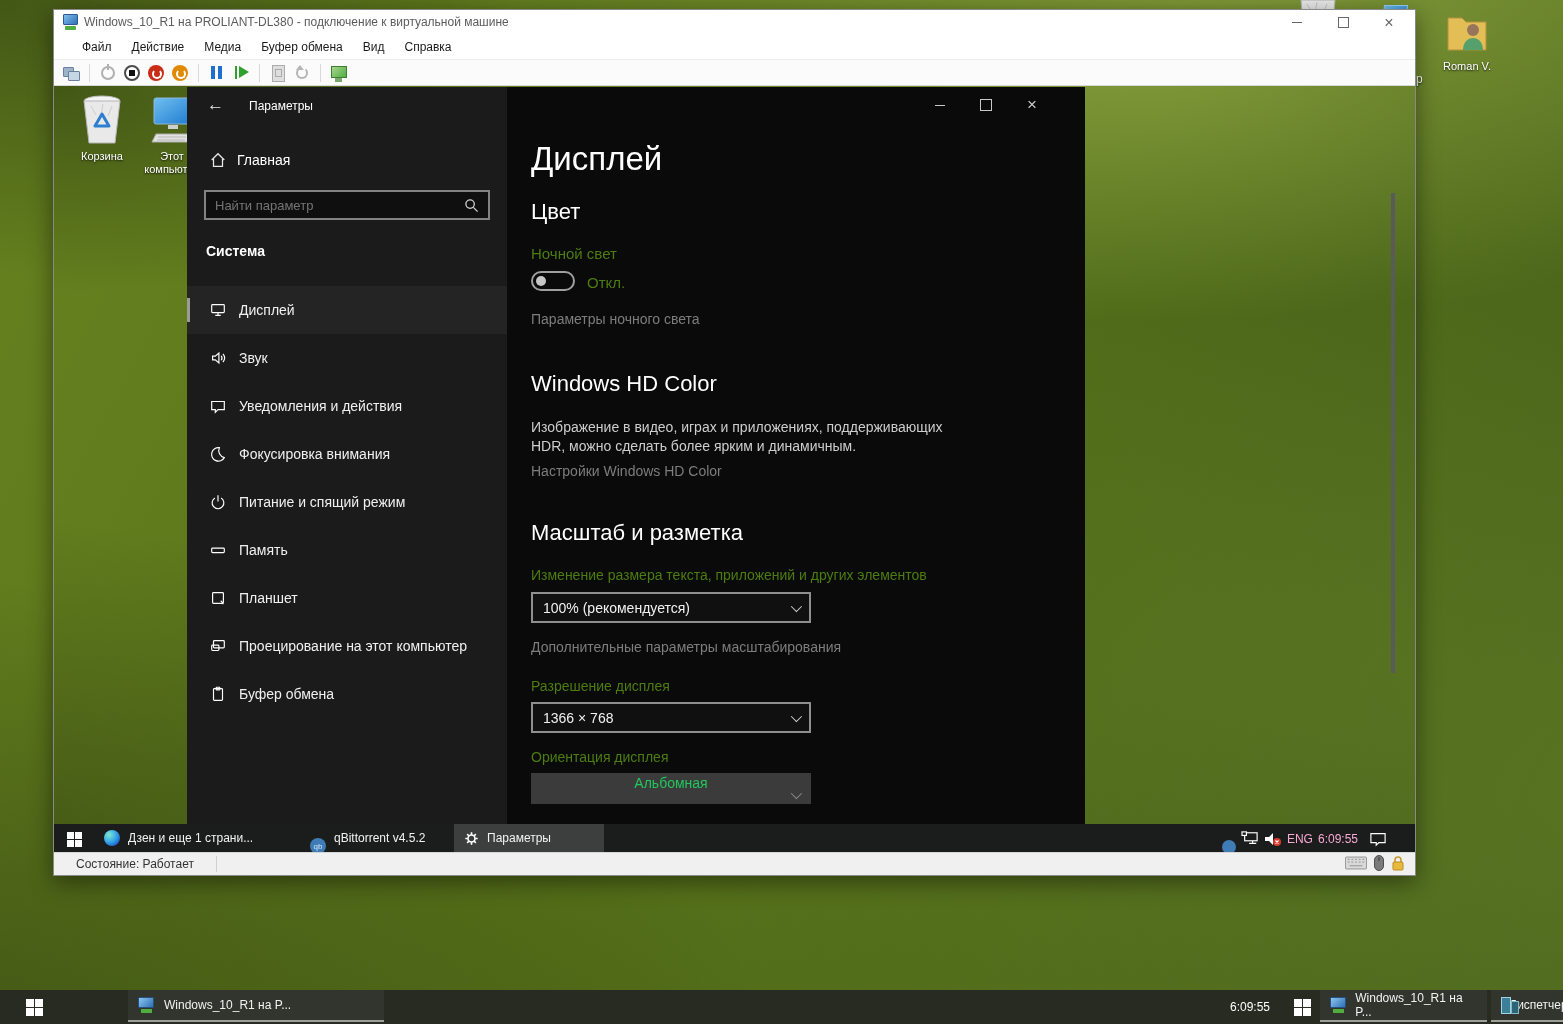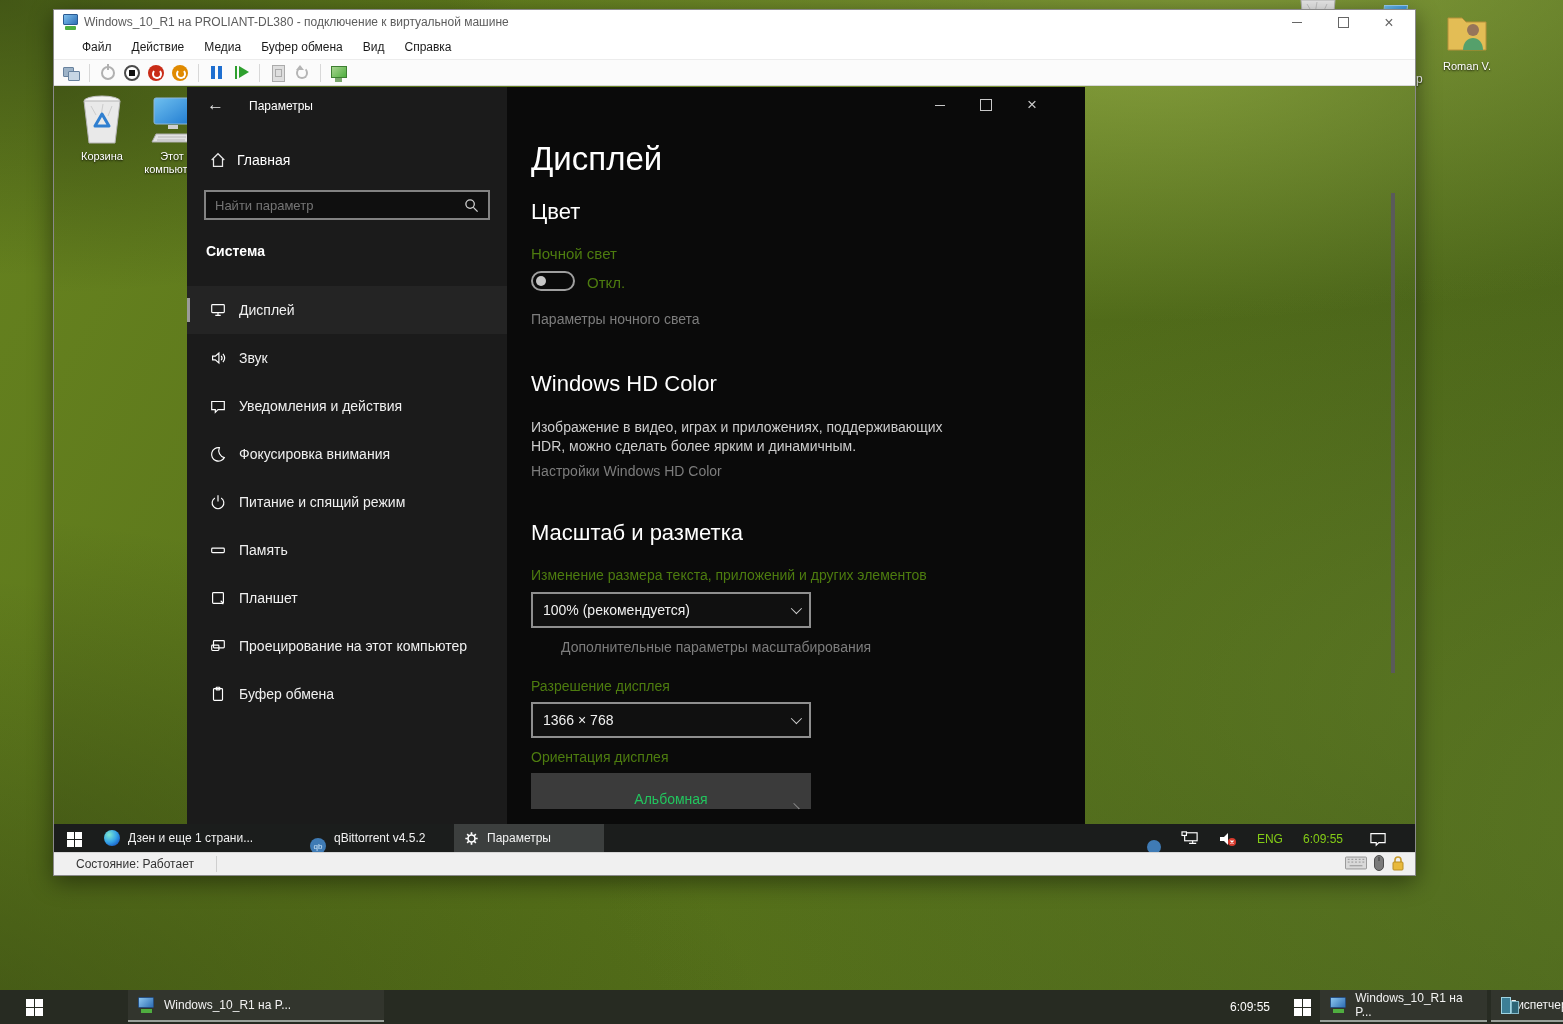--- a/index.html
+++ b/index.html
@@ -94,40 +94,40 @@
   .wc-min::after { content:""; width:10px; height:1px; background:#c8c8c8; }
   .wc-max::after { content:""; width:10px; height:10px; border:1px solid #c8c8c8; }
   .h1 { position:absolute; left:24px; font-size:33px; font-weight:300; color:#fff; }
   .h2 { position:absolute; left:24px; font-size:22px; font-weight:300; color:#fff; }
   .lab { position:absolute; left:24px; font-size:15px; color:#4d7c0f; }
   .dimlink { position:absolute; left:24px; font-size:14px; color:#7d7d7d; }
   .para { position:absolute; left:24px; width:428px; font-size:14px; color:#cdcdcd; line-height:19px; }
   .toggle { position:absolute; left:24px; width:44px; height:20px; border:2px solid #9f9f9f; border-radius:10px; }
   .toggle .knob { position:absolute; left:3px; top:3px; width:10px; height:10px; border-radius:50%; background:#c6c6c6; }
   .dd { position:absolute; left:24px; width:280px; height:31px; background:#101010; border:2px solid #8f8f8f;
-        display:flex; align-items:center; font-size:14px; color:#f0f0f0; padding:16px 10px; }
+        display:flex; align-items:center; font-size:14px; color:#f0f0f0; padding:0 10px; }
   .dd .chev { margin-left:auto; width:8px; height:8px; border-right:1.6px solid #cfcfcf; border-bottom:1.6px solid #cfcfcf;
               transform:rotate(45deg) translateY(-2px); }
   .dd.disabled { background:#3b3b3b; border-color:#3b3b3b; color:#22c55e;flex-direction:column; }
   .dd.disabled .chev { border-color:#8a8a8a; }
   .scroll-thumb { position:absolute; left:884px; top:106px; width:4px; height:480px; background:#5a5a5a; }
 
   
   #g-taskbar { position:absolute; left:0; top:738px; width:1361px; height:30px; background:#1b1d1c; }
   .g-start { position:absolute; left:0; top:0; width:40px; height:30px; display:flex; align-items:center; justify-content:center; }
   .winlogo { display:grid; grid-template-columns:7px 7px; grid-template-rows:7px 7px; gap:1px; }
   .winlogo i { background:#fff; }
   .g-tab { position:absolute; top:0; height:30px; display:flex; align-items:center; gap:8px; padding-left:10px;
            font-size:12px; color:#f2f2f2; border-bottom:2px solid #b5b9b8; }
   .g-tab.active { background:#3c3f3e; border-bottom-color:#cdd1d0; }
   .edge-icon { width:16px; height:16px; border-radius:50%;
                background:radial-gradient(circle at 32% 30%, #7ee8d0, #35a3e8 48%, #1b63c8 78%, #15489e); }
   .qb-icon { width:16px; height:16px; border-radius:50%; background:#3f7bb5; color:#cfe6f8; font-size:8px;
              display:flex; align-items:center; justify-content:center;margin-top:16px; }
-  .tray { position:absolute; top:0; height:30px; display:flex; align-items:center; gap:20px; font-size:12px; color:#84cc16; }
+  .tray { position:absolute; top:0; height:30px; display:flex; align-items:center; gap:5px; font-size:12px; color:#f9a8d4; }
 
   
   #h-taskbar { position:absolute; left:0; bottom:0; width:1563px; height:34px; background:#272b22; color:#fff; }
   .h-task { position:absolute; top:0; height:32px; display:flex; align-items:center; gap:8px; padding:0 10px;
             font-size:12px; color:#f2f2f2; background:rgba(255,255,255,.05); border-bottom:2px solid #9aa09a; }
   .hv-mini { position:relative; width:18px; height:16px; }
   .hv-mini .scr { position:absolute; left:0; top:0; width:16px; height:11px; background:linear-gradient(135deg,#8cc6ef,#2f6fb5); border:1px solid #274f80; border-radius:1px; }
   .hv-mini .base { position:absolute; left:3px; bottom:0; width:11px; height:4px; background:#4fae3f; }
   .srv-icon { position:relative; width:16px; height:16px; }
   .srv-icon::before { content:""; position:absolute; left:0; top:0; width:8px; height:15px; background:#3c7f96; border:1px solid #9fd4e2; }
@@ -347,21 +347,21 @@
           <div class="h2" style="top:284px;">Windows HD Color</div>
           <div class="para" style="top:331px;">Изображение в видео, играх и приложениях, поддерживающих HDR, можно сделать более ярким и динамичным.</div>
           <div class="dimlink" style="top:376px;">Настройки Windows HD Color</div>
 
           <div class="h2" style="top:433px;">Масштаб и разметка</div>
           <div class="lab" style="top:480px;font-size:14px;">Изменение размера текста, приложений и других элементов</div>
           <div class="dd" style="top:505px;">
             <span>100% (рекомендуется)</span>
             <span class="chev"></span>
           </div>
-          <div class="dimlink" style="top:552px;margin-left:30px;">Дополнительные параметры масштабирования</div>
+          <div class="dimlink" style="top:552px;">Дополнительные параметры масштабирования</div>
 
           <div class="lab" style="top:591px;font-size:14px;">Разрешение дисплея</div>
           <div class="dd" style="top:615px;">
             <span>1366 × 768</span>
             <span class="chev"></span>
           </div>
 
           <div class="lab" style="top:662px;font-size:14px;">Ориентация дисплея</div>
           <div class="dd disabled" style="top:686px;">
             <span>Альбомная</span>

